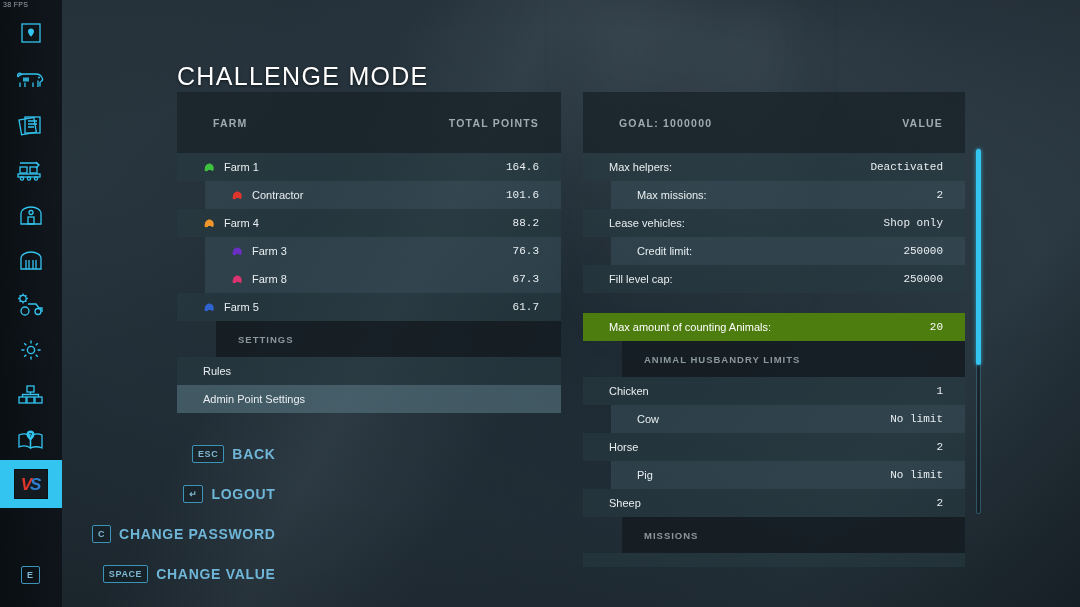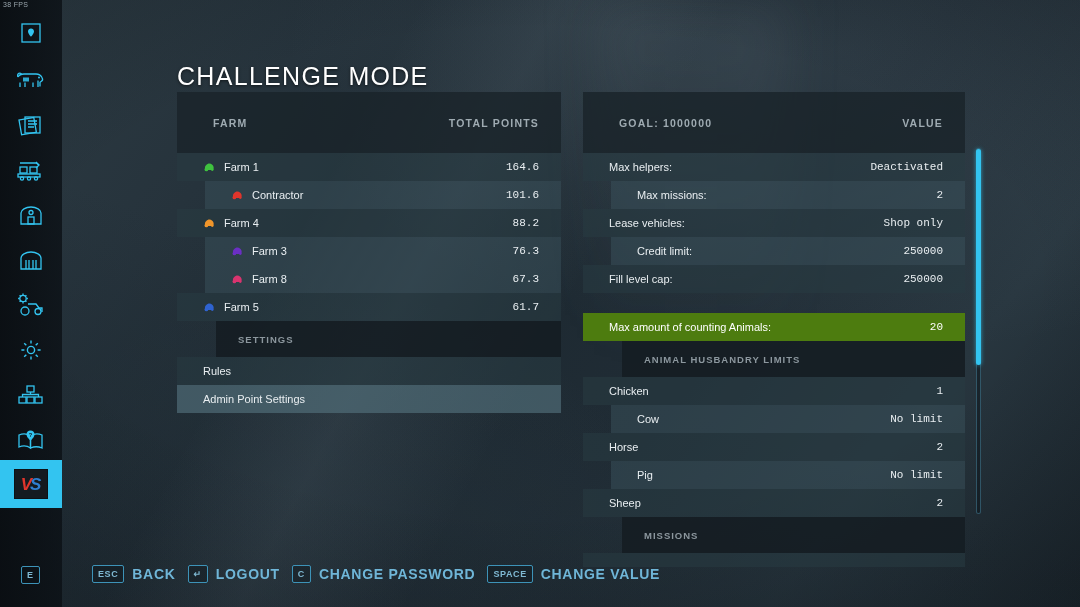--- a/index.html
+++ b/index.html
@@ -124,21 +124,21 @@
   }
   #scroll-thumb {
     position:absolute; left:-1px; top:0; width:5px; height:216px;
     background:#33c4f0; border-radius:3px;
     box-shadow:0 0 4px rgba(51,196,240,.7);
   }
 
   
   #actionbar {
     position:absolute; left:92px; bottom:24px; z-index:7;
-    display:flex; align-items:center; gap:12px;
+    display:flex; align-items:flex-end; gap:22px;flex-direction:column;
   }
   .action { display:flex; align-items:center; gap:8px; }
   .action .lbl {
     font-size:14px; font-weight:bold; letter-spacing:.7px; color:#6fb6d8;
   }
 </style>
 </head>
 <body>
 
 <div id="bg"></div>

